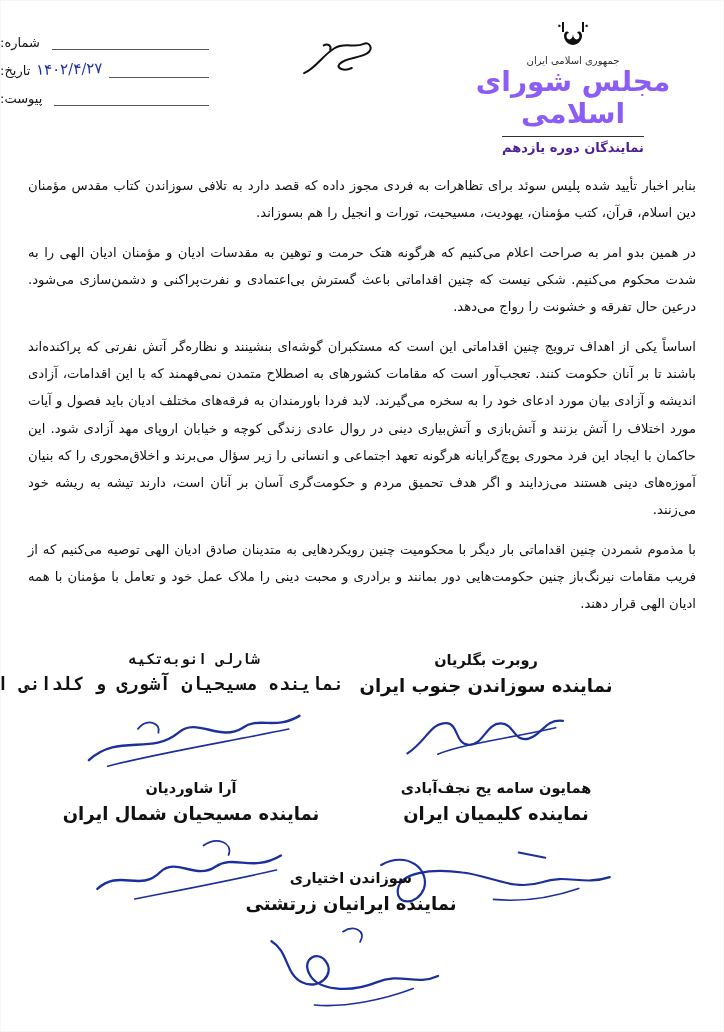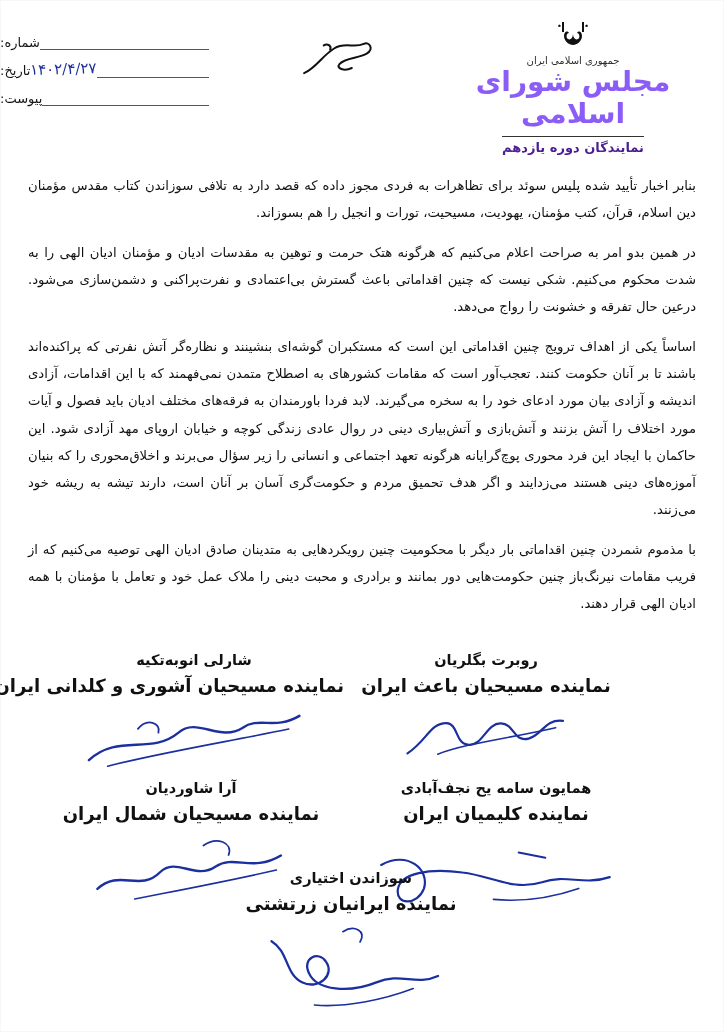--- a/index.html
+++ b/index.html
@@ -74,21 +74,21 @@
     width: 215px;
     color: #1d2c8a;
     font-family: "DejaVu Serif", serif;
     direction: rtl;
   }
   .meta-row {
     display: flex;
     flex-direction: row-reverse;
     align-items: flex-end;
     justify-content: flex-start;
-    gap: 0;
+    gap: 6px;
     height: 28px;
     padding-right: 6px;
   }
   .meta-label {
     font-size: 13px;
     color: #151515;
     font-family: "DejaVu Sans", sans-serif;
     white-space: nowrap;
   }
   .meta-rule {
@@ -170,21 +170,21 @@
   .sig .ink {
     color: #1b2f9e;
     font-family: "DejaVu Serif", serif;
     font-size: 34px;
     line-height: 1;
     white-space: nowrap;
     transform: rotate(-6deg);
     margin-top: 6px;
   }
   .sig-1 { top: 0px; right: 60px; width: 300px; }
-  .sig-2 { top: 0px; right: 352px; width: 300px; }
+  .sig-2 { top: 0px; right: 352px; width: 300px; font-family: Liberation Mono, monospace; }
   .sig-3 { top: 128px; right: 40px; width: 320px; }
   .sig-4 { top: 128px; right: 360px; width: 290px; }
   .sig-5 { top: 218px; right: 210px; width: 270px; }
 
   .sig-1 .ink { font-size: 40px; letter-spacing: -4px; }
   .sig-2 .ink { font-size: 30px; letter-spacing: -2px; }
   .sig-3 .ink { font-size: 38px; letter-spacing: -3px; }
   .sig-4 .ink { font-size: 34px; letter-spacing: -3px; }
   .sig-5 .ink { font-size: 32px; letter-spacing: -3px; }
 
@@ -245,21 +245,21 @@
     <p>بنابر اخبار تأیید شده پلیس سوئد برای تظاهرات به فردی مجوز داده که قصد دارد به تلافی سوزاندن کتاب مقدس مؤمنان دین اسلام، قرآن، کتب مؤمنان، یهودیت، مسیحیت، تورات و انجیل را هم بسوزاند.</p>
     <p>در همین بدو امر به صراحت اعلام می‌کنیم که هرگونه هتک حرمت و توهین به مقدسات ادیان و مؤمنان ادیان الهی را به شدت محکوم می‌کنیم. شکی نیست که چنین اقداماتی باعث گسترش بی‌اعتمادی و نفرت‌پراکنی و دشمن‌سازی می‌شود. درعین حال تفرقه و خشونت را رواج می‌دهد.</p>
     <p>اساساً یکی از اهداف ترویج چنین اقداماتی این است که مستکبران گوشه‌ای بنشینند و نظاره‌گر آتش نفرتی که پراکنده‌اند باشند تا بر آنان حکومت کنند. تعجب‌آور است که مقامات کشورهای به اصطلاح متمدن نمی‌فهمند که با این اقدامات، آزادی اندیشه و آزادی بیان مورد ادعای خود را به سخره می‌گیرند. لابد فردا باورمندان به فرقه‌های مختلف ادیان باید فصول و آیات مورد اختلاف را آتش بزنند و آتش‌بازی و آتش‌بیاری دینی در روال عادی زندگی کوچه و خیابان اروپای مهد آزادی شود. این حاکمان با ایجاد این فرد محوری پوچ‌گرایانه هرگونه تعهد اجتماعی و انسانی را زیر سؤال می‌برند و اخلاق‌محوری را که بنیان آموزه‌های دینی هستند می‌زدایند و اگر هدف تحمیق مردم و حکومت‌گری آسان بر آنان است، دارند تیشه به ریشه خود می‌زنند.</p>
     <p>با مذموم شمردن چنین اقداماتی بار دیگر با محکومیت چنین رویکردهایی به متدینان صادق ادیان الهی توصیه می‌کنیم که از فریب مقامات نیرنگ‌باز چنین حکومت‌هایی دور بمانند و برادری و محبت دینی را ملاک عمل خود و تعامل با مؤمنان با همه ادیان الهی قرار دهند.</p>
   </div>
 
   <div class="signatures">
 
     <div class="sig sig-1">
       <div class="name">روبرت بگلریان</div>
-      <div class="role">نماینده مسیحیان باعث ایران</div>
+      <div class="role">نماینده سوزاندن جنوب ایران</div>
       <div class="ink">
         <svg width="180" height="54" viewBox="0 0 180 54" aria-hidden="true">
           <path d="M10 40 C30 30, 36 12, 52 14 C64 16, 58 36, 72 38 C86 40, 92 18, 106 20 C120 22, 116 40, 132 38 C146 36, 150 20, 168 24" fill="none" stroke="#1b2f9e" stroke-width="2.2" stroke-linecap="round"></path>
           <path d="M40 44 C70 36, 110 36, 160 30" fill="none" stroke="#1b2f9e" stroke-width="1.6" stroke-linecap="round"></path>
         </svg>
       </div>
     </div>
 
     <div class="sig sig-2">
       <div class="name">شارلی انوبه‌تکیه</div>

